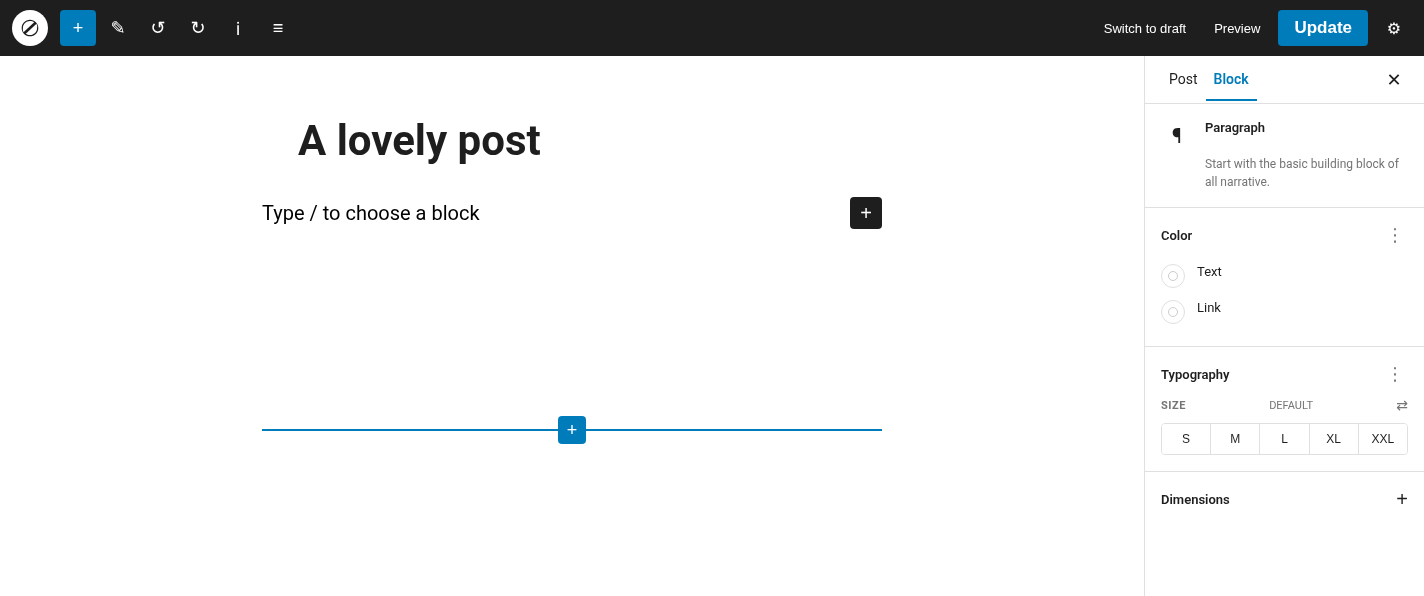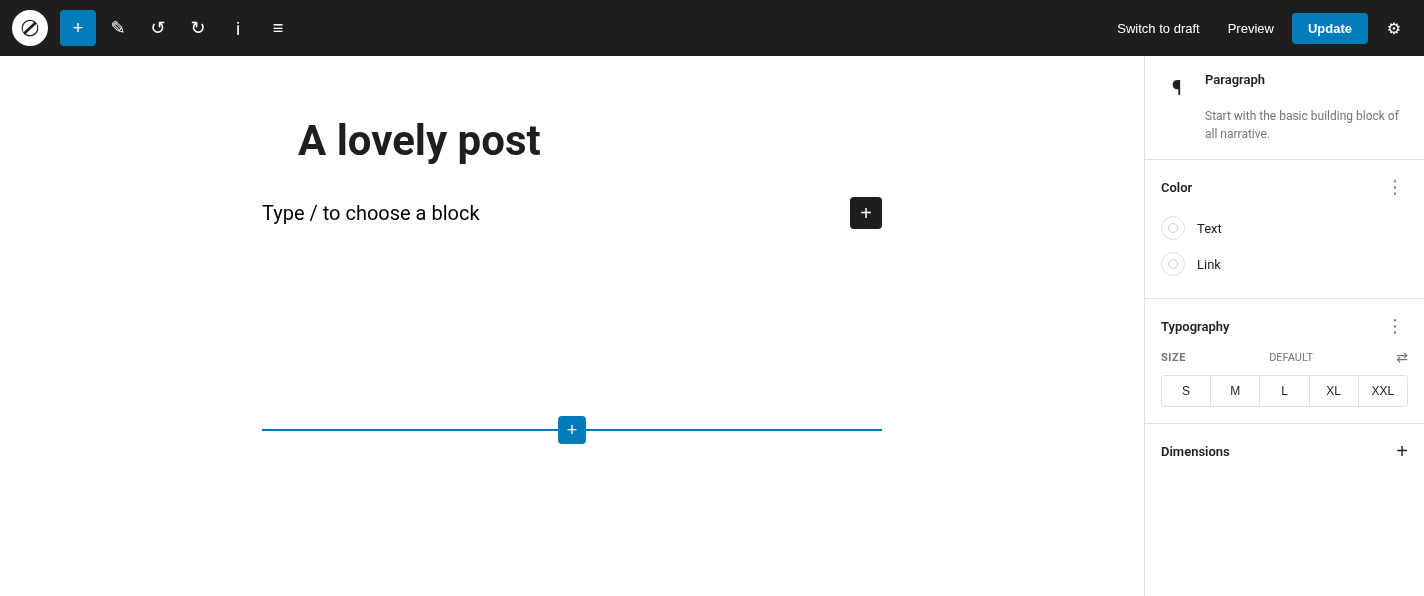--- a/index.html
+++ b/index.html
@@ -69,21 +69,21 @@
       color: #fff;
       font-size: 13px;
       cursor: pointer;
       padding: 6px 10px;
       border-radius: 4px;
     }
     .update-btn {
       background: #007cba;
       border: none;
       color: #fff;
-      font-size: 13px;
+      font-size: 17px;
       font-weight: 600;
       cursor: pointer;
       padding: 8px 16px;
       border-radius: 4px;
     }
     .settings-btn {
       width: 36px;
       height: 36px;
       border-radius: 4px;
       border: none;
@@ -289,21 +289,20 @@
       color: #757575;
       font-size: 18px;
       display: flex;
       align-items: center;
       padding: 0 4px;
     }
 
     
     .color-option {
       display: flex;
-      align-items: center;
       gap: 12px;
       padding: 6px 0;
       cursor: pointer;
     }
     .color-circle {
       width: 24px;
       height: 24px;
       border-radius: 50%;
       border: 1px solid #e0e0e0;
       background: #fff;
@@ -455,20 +454,28 @@
           <button class="inserter-line-btn">
             <span>+</span>
           </button>
         </div>
       </div>
     </div>
   </div>
 
   <div class="sidebar">
 
+    <div class="sidebar-tabs">
+      <div class="sidebar-tab">Post</div>
+      <div class="sidebar-tab active">Block</div>
+      <div class="sidebar-tab-spacer"></div>
+      <button class="sidebar-close-btn">
+        <span>✕</span>
+      </button>
+    </div>
 
     <div class="sidebar-content">
 
       <div class="block-info">
         <div class="block-icon">¶</div>
         <div class="block-info-text">
           <div class="block-name">Paragraph</div>
           <div class="block-description">Start with the basic building block of all narrative.</div>
         </div>
       </div>

